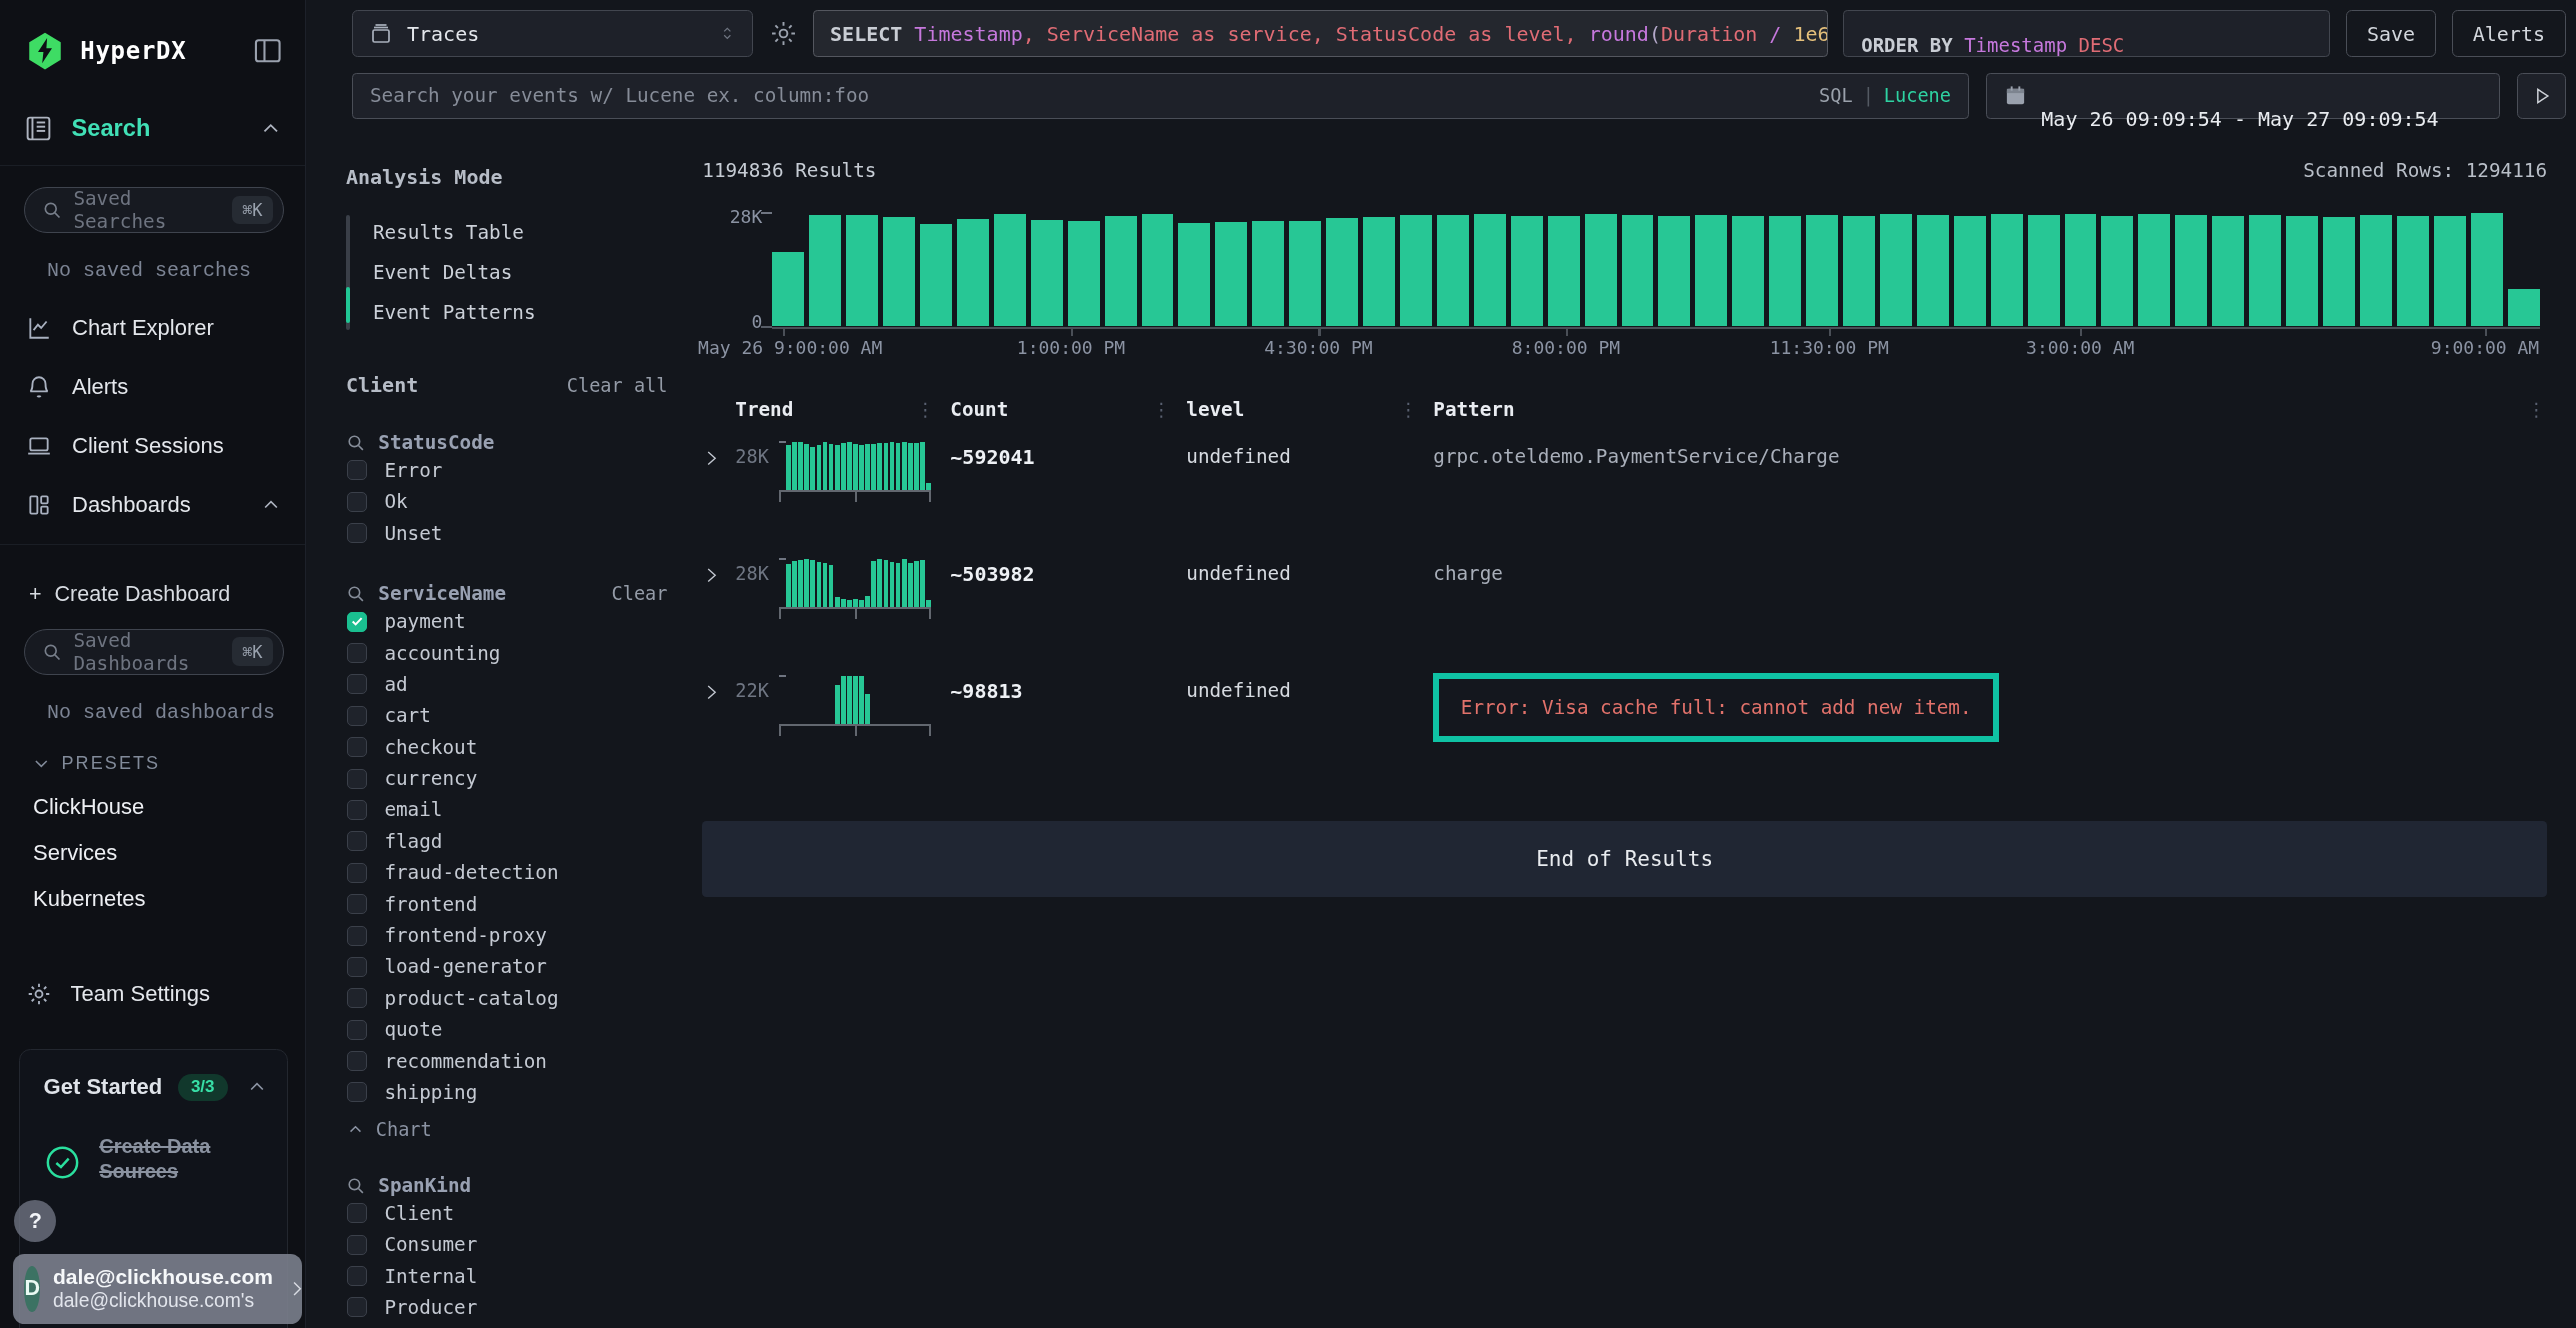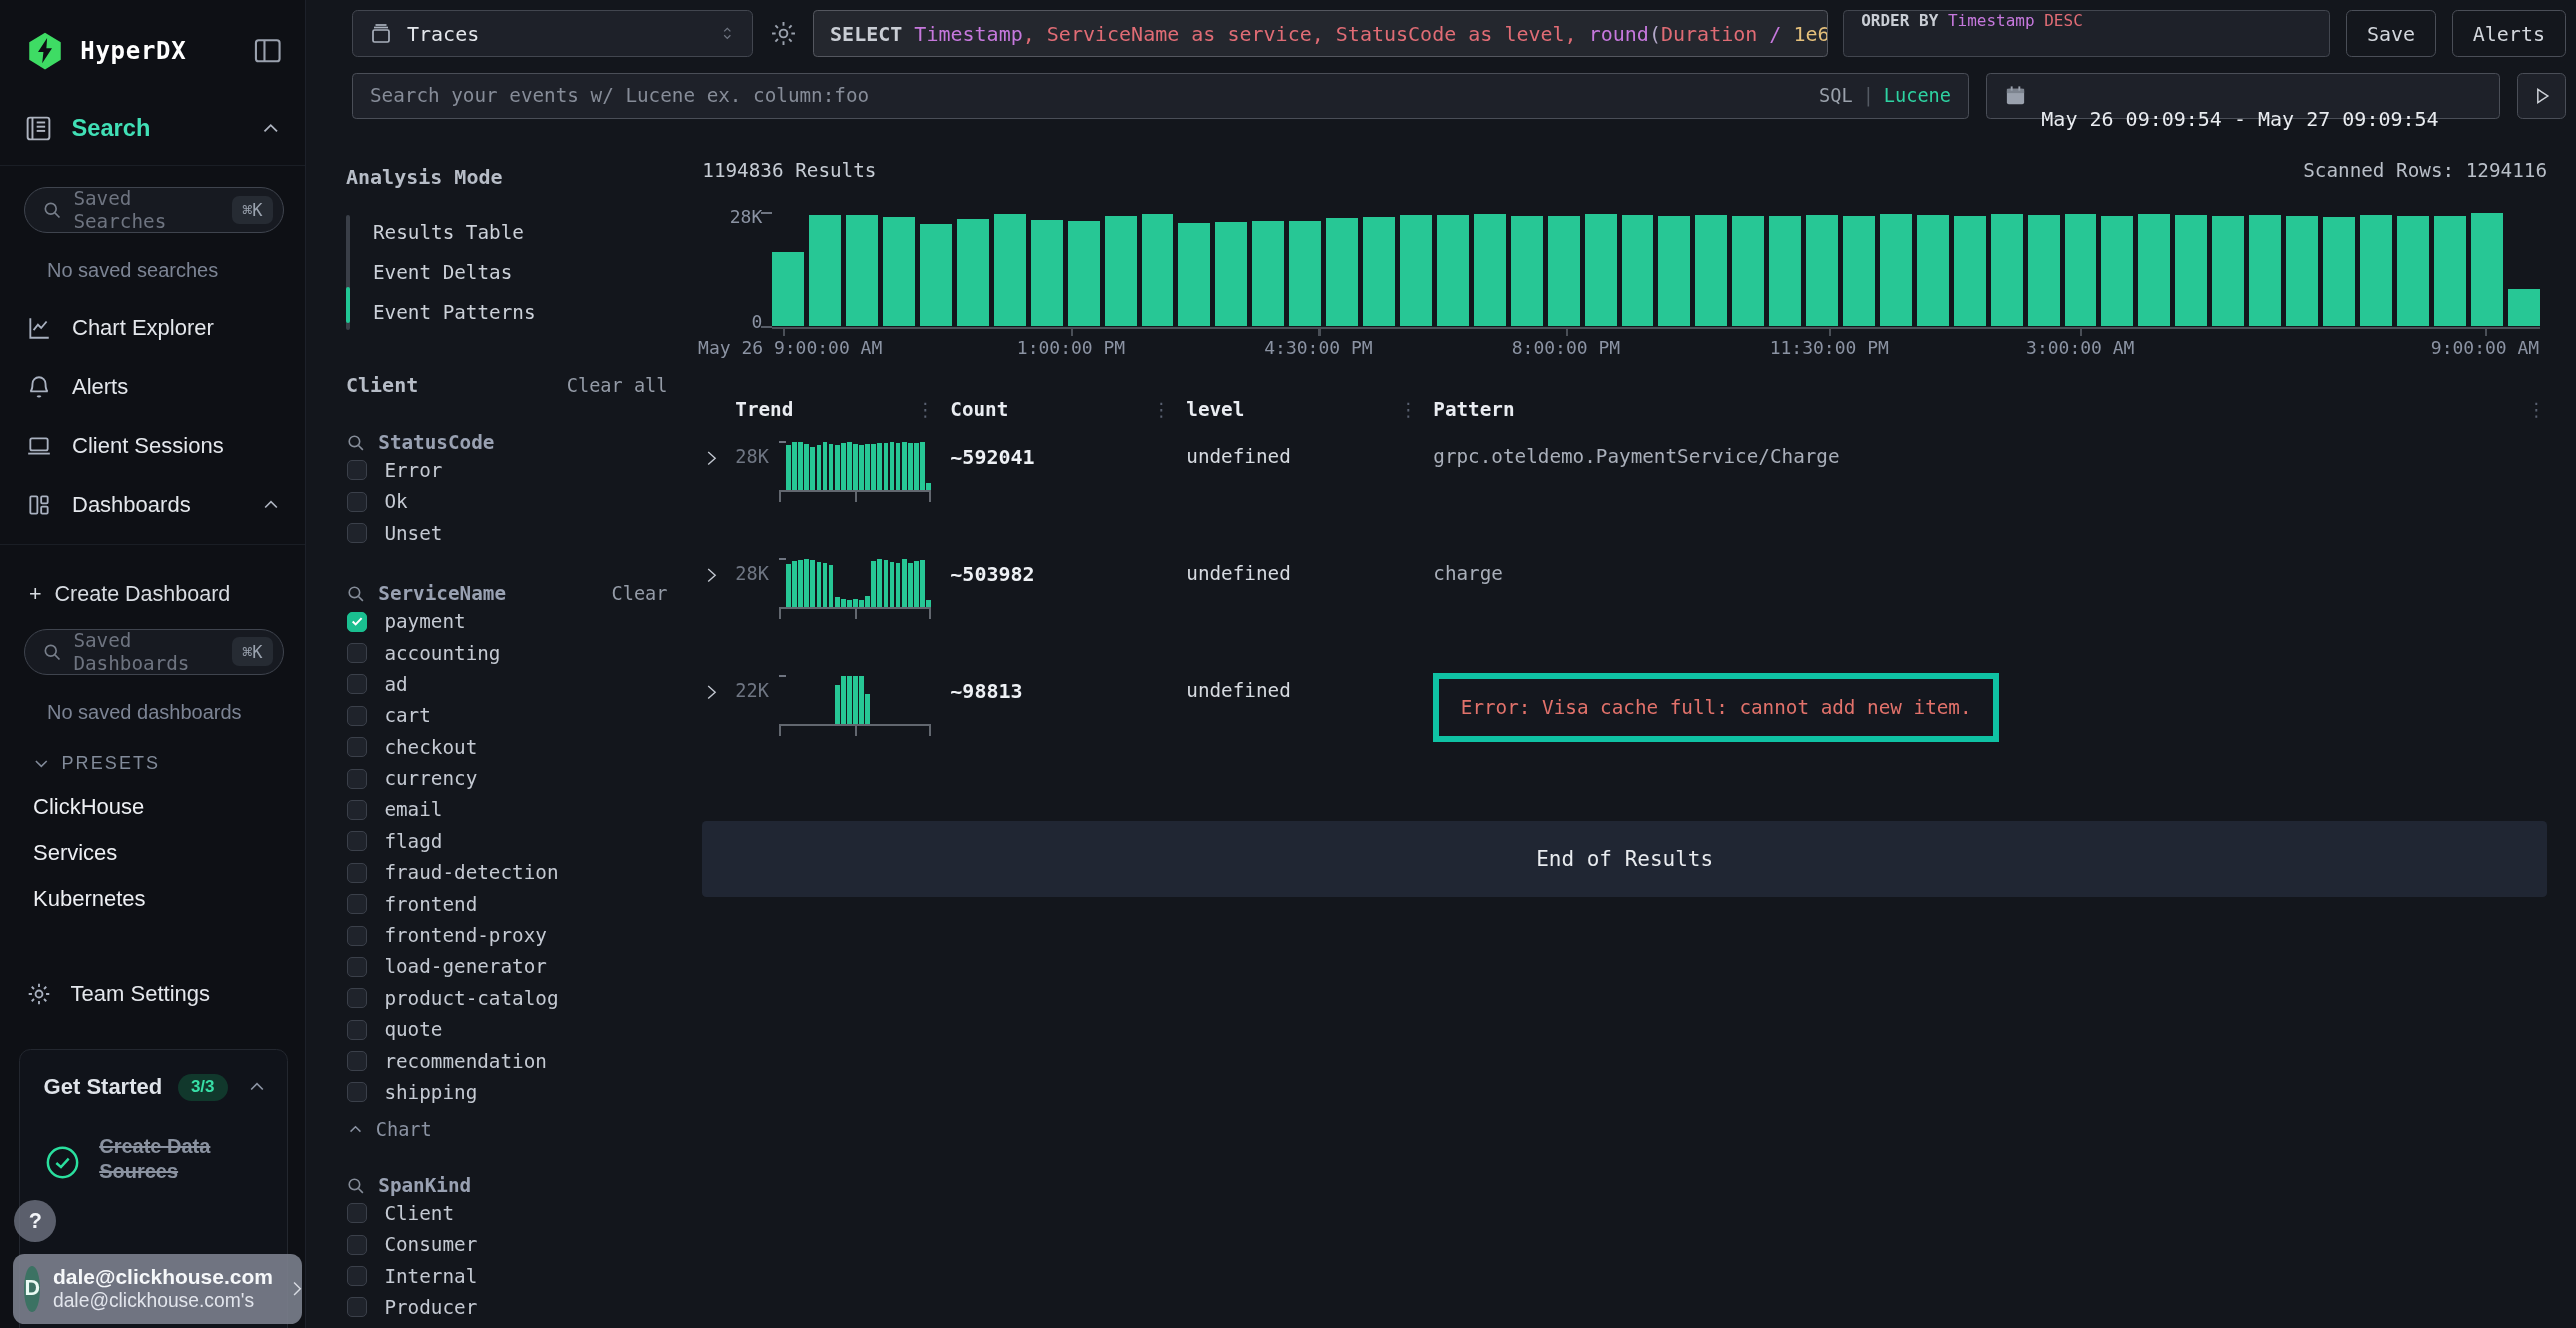--- a/index.html
+++ b/index.html
@@ -15,21 +15,21 @@
   .panel-toggle { margin-left:auto; color:#9aa1ae; cursor:pointer; }
   .nav-search-row { display:flex; align-items:center; margin:42px 24px 0 24px; gap:18.6px;
     color:#41e0b6; font-family:"Liberation Sans",sans-serif; font-weight:bold; font-size:23.6px; }
   .nav-search-row .chev { margin-left:auto; color:#aeb4c0; }
   .side-divider { border-top:1.4px solid #1a1e25; margin-top:21.5px; }
   .pill { margin:21.5px 21.5px 0 24px; height:46px; border:1.4px solid #3f444e; border-radius:29px;
     background:#171a21; display:flex; align-items:center; padding:0 10px 0 17px; gap:11.4px; cursor:text; }
   .pill .ph { color:#6e7480; font-size:19.3px; }
   .pill kbd { margin-left:auto; background:#262b33; border-radius:7.2px; padding:4.3px 10px;
     color:#9aa2ae; font-size:17px; font-family:inherit; }
-  .muted-line { margin:26px 0 0 47px; color:#7c8494; font-size:20px; font-family:Liberation Sans, sans-serif; }
+  .muted-line { margin:26px 0 0 47px; color:#7c8494; font-size:20px; font-family:Liberation Mono, monospace; }
   .nav-item { display:flex; align-items:center; gap:20px; margin:33px 24px 0 26px;
     color:#e4e7ec; font-size:22px; font-family:"Liberation Sans",sans-serif; cursor:pointer; }
   .nav-item .icon { color:#a9b1c0; }
   .nav-item .chev { margin-left:auto; color:#aeb4c0; }
   .create-dash { margin:37px 24px 0 29px; color:#d8dce2; font-size:21.5px;
     font-family:"Liberation Sans",sans-serif; cursor:pointer; display:flex; gap:13px; }
   .presets-row { display:flex; align-items:center; gap:11.4px; margin:29px 0 0 31.5px;
     color:#828b9a; font-size:18px; letter-spacing:2.1px; font-family:"Liberation Sans",sans-serif; cursor:pointer; }
   .preset-item { margin:20px 0 0 33px; color:#edeff3; font-size:22px;
     font-family:"Liberation Sans",sans-serif; cursor:pointer; }
@@ -64,21 +64,21 @@
   .tb-row1 { display:flex; align-items:center; gap:15.7px; padding:10px 10px 0 46px; }
   .tb-row2 { display:flex; align-items:center; gap:17px; padding:15.7px 10px 0 46px; }
   .source-select { width:401px; height:47px; background:#1e2129; border:1.4px solid #42464f; border-radius:5.7px;
     display:flex; align-items:center; gap:14.3px; padding:0 15.7px; cursor:pointer; }
   .source-select .lbl { color:#e4e7ec; font-size:20px; }
   .source-select .caret { margin-left:auto; color:#6f7581; }
   .gear-btn { color:#9aa1ad; cursor:pointer; }
   .sql-box { flex:1; height:47px; background:#24272e; border:1.4px solid #54575f; border-radius:4.3px;
     display:flex; align-items:center; padding:0 15.7px; font-size:20px; white-space:nowrap; overflow:hidden; cursor:text; }
   .orderby-box { width:487px; height:47px; background:#1e2129; border:1.4px solid #42464f; border-radius:4.3px;
-    display:flex; align-items:flex-start; padding:0 17px; font-size:16px; white-space:nowrap; overflow:hidden; cursor:text; }
+    display:flex; align-items:flex-end; padding:0 17px; font-size:19px; white-space:nowrap; overflow:hidden; cursor:text; }
   .tok-kw { color:#c9cdd4; font-weight:bold; }
   .btn { height:47px; padding:0 20px; background:#14171d; border:1.4px solid #4a4e57; border-radius:5.7px;
     color:#d3d7dd; font-size:20px; font-family:inherit; display:flex; align-items:center; cursor:pointer; }
   .search-box { flex:1; height:46px; background:#1e2129; border:1.4px solid #4a4e57; border-radius:4.3px;
     display:flex; align-items:center; padding:0 17px; cursor:text; }
   .search-box .ph { color:#868c98; font-size:19.3px; }
   .lang-switch { margin-left:auto; display:flex; gap:10px; font-size:18.6px; }
   .lang-sql { color:#9aa1ab; cursor:pointer; }
   .lang-sep { color:#545a63; }
   .lang-lucene { color:#2ed3a2; cursor:pointer; }

